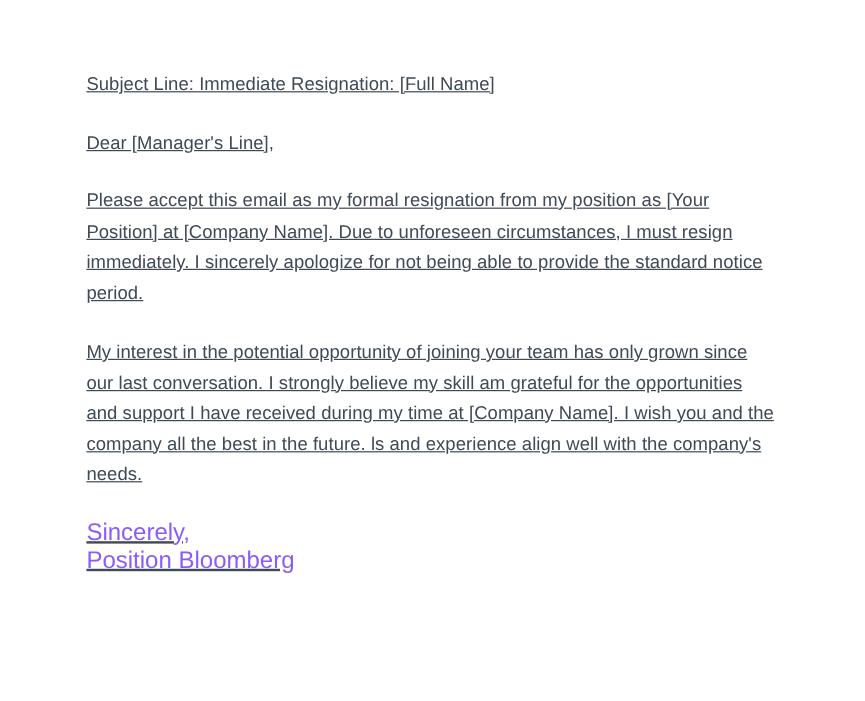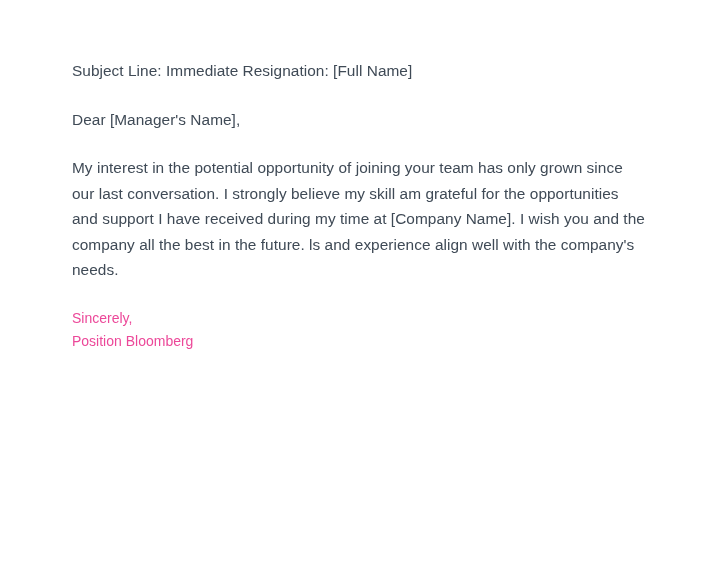--- a/index.html
+++ b/index.html
@@ -14,58 +14,60 @@
     color: #3f4a56;
     overflow: hidden;
   }
   .page {
     position: relative;
     width: 721px;
     height: 584px;
     background: #ffffff;
     box-sizing: border-box;
     padding: 58px 72px 0 72px;
+    text-decoration: underline;
   }
   .letter {
     width: 576px;
   }
   .para {
     font-size: 15.4px;
     line-height: 25.5px;
     color: #3f4a56;
     margin: 0 0 23px 0;
     text-align: left;
     letter-spacing: 0.05px;
   }
   .para.subject {
     margin-bottom: 23px;
   }
   .para.body-block {
     margin-bottom: 24px;
   }
   .signoff {
-    font-size: 14px;
+    font-size: 20px;
     line-height: 23.5px;
-    color: #ec4899;
+    color: #8b5cf6;
     margin: 0;
   }
   .signoff div {
     white-space: pre;
   }
 </style>
 </head>
 <body>
 
 <div class="page">
   <div class="letter">
 
     <p class="para subject">Subject Line: Immediate Resignation: [Full Name]</p>
 
-    <p class="para salutation">Dear [Manager's Name],</p>
+    <p class="para salutation">Dear [Manager's Line],</p>
 
+    <p class="para body-block">Please accept this email as my formal resignation from my position as [Your Position] at [Company Name]. Due to unforeseen circumstances, I must resign immediately. I sincerely apologize for not being able to provide the standard notice period.</p>
 
     <p class="para body-block">My interest in the potential opportunity of joining your team has only grown since our last conversation. I strongly believe my skill am grateful for the opportunities and support I have received during my time at [Company Name]. I wish you and the company all the best in the future. ls and experience align well with the company's needs.</p>
 
     <div class="signoff">
       <div>Sincerely,</div>
       <div>Position Bloomberg</div>
     </div>
 
   </div>
 </div>

